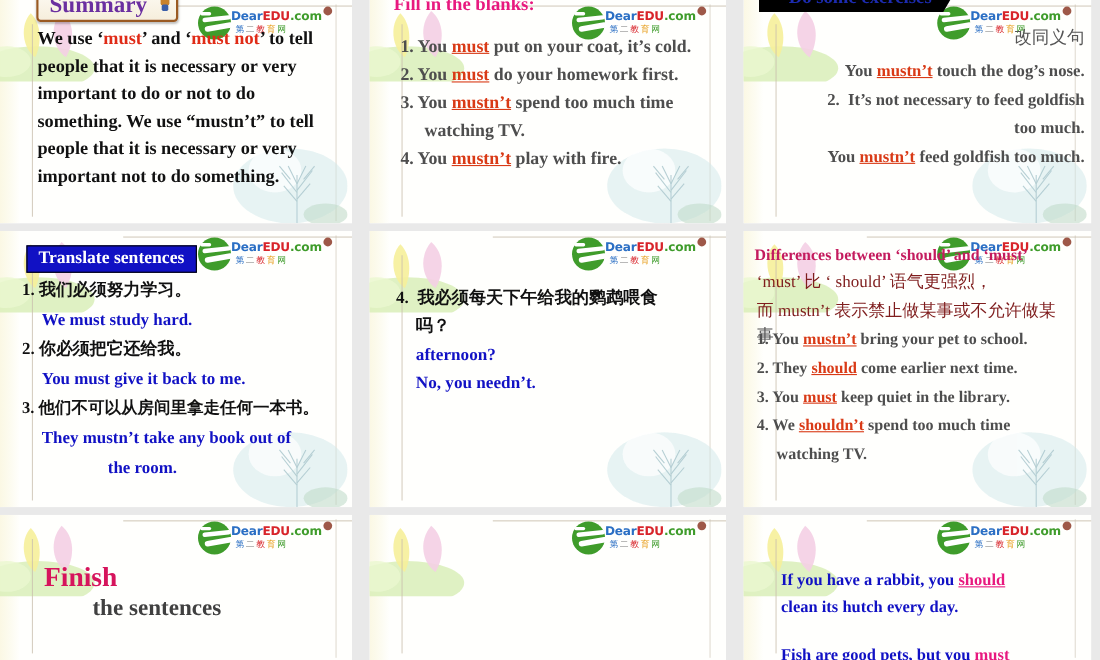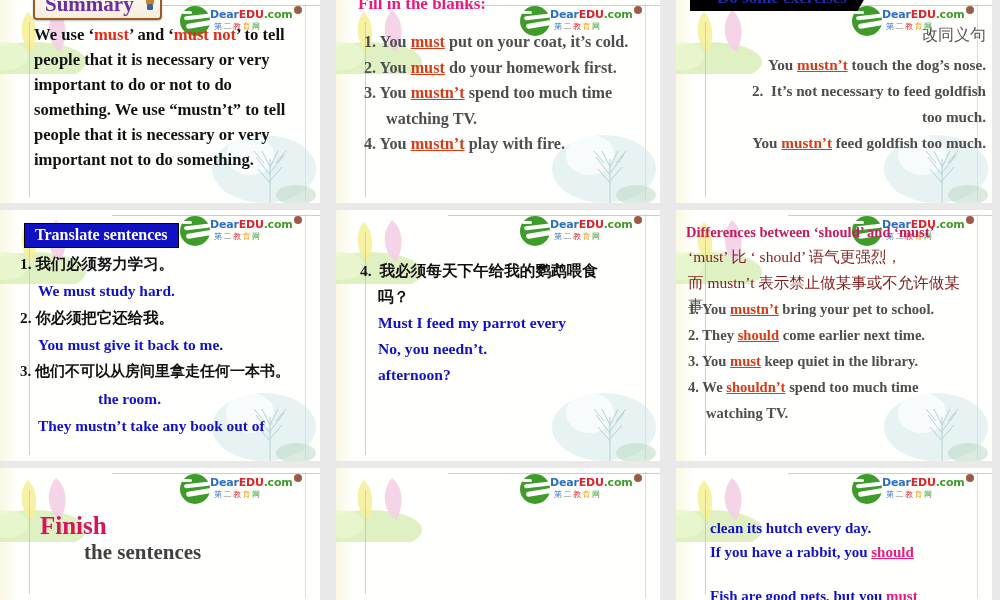--- a/index.html
+++ b/index.html
@@ -357,22 +357,22 @@
       </div>
 
       <div class="h-blue-box">Translate sentences</div>
 
       <div class="body c4body content">
         <div class="ln cn"><span>1.</span> <span>我们必须努力学习。</span></div>
         <div class="ln blue" style="margin-left:18px">We must study hard.</div>
         <div class="ln cn"><span>2.</span> <span>你必须把它还给我。</span></div>
         <div class="ln blue" style="margin-left:18px">You must give it back to me.</div>
         <div class="ln cn" style="font-size:15px"><span>3.</span> <span>他们不可以从房间里拿走任何一本书。</span></div>
+        <div class="ln blue" style="margin-left:18px">They mustn’t take any book out of</div>
         <div class="ln blue" style="margin-left:78px">the room.</div>
-        <div class="ln blue" style="margin-left:18px">They mustn’t take any book out of</div>
       </div>
 
       <svg class="tree" viewBox="0 0 118 80">
         <ellipse cx="66" cy="46" rx="52" ry="34" fill="#cfe7ea" opacity=".55"></ellipse>
         <ellipse cx="52" cy="32" rx="24" ry="20" fill="#ffffff" opacity=".7"></ellipse>
         <g stroke="#a9c6cc" stroke-width="1" opacity=".9" fill="none">
           <path d="M72 80 L72 36"></path>
             <path d="M72 52 L58 34"></path>
             <path d="M72 50 L86 32"></path>
           <path d="M72 60 L60 46"></path>
@@ -408,23 +408,22 @@
           <div class="sw1"></div>
           <div class="sw2"></div>
           <div class="sw3"></div>
         <div class="txt"><span class="d">Dear</span><span class="e">EDU</span><span class="com">.com</span></div>
         <div class="cn"><span>第</span><span>二</span><span>教</span><span>育</span><span>网</span></div>
       </div>
 
       <div class="body c5body content">
         <div class="ln blk"><span>4.</span>&nbsp; <span>我必须每天下午给我的鹦鹉喂食</span></div>
         <div class="ln blk" style="margin-left:18px">吗？</div>
-        <div class="ln blue" style="margin-left:18px">Must I feed my parrot every</div>
+        <div class="ln blue" style="margin-left:18px">afternoon?</div>
         <div class="ln blue" style="margin-left:18px">No, you needn’t.</div>
-        <div class="ln blue" style="margin-left:18px">afternoon?</div>
       </div>
 
       <svg class="tree" viewBox="0 0 118 80">
         <ellipse cx="66" cy="46" rx="52" ry="34" fill="#cfe7ea" opacity=".55"></ellipse>
         <ellipse cx="52" cy="32" rx="24" ry="20" fill="#ffffff" opacity=".7"></ellipse>
         <g stroke="#a9c6cc" stroke-width="1" opacity=".9" fill="none">
           <path d="M72 80 L72 36"></path>
             <path d="M72 52 L58 34"></path>
             <path d="M72 50 L86 32"></path>
           <path d="M72 60 L60 46"></path>
@@ -577,20 +576,20 @@
       <div class="logo">
         <div class="disc"></div>
           <div class="sw1"></div>
           <div class="sw2"></div>
           <div class="sw3"></div>
         <div class="txt"><span class="d">Dear</span><span class="e">EDU</span><span class="com">.com</span></div>
         <div class="cn"><span>第</span><span>二</span><span>教</span><span>育</span><span>网</span></div>
       </div>
 
       <div class="body c9body content">
+        <div class="ln indent1"><span>If you have a rabbit, you </span><b class="pk">should</b></div>
         <div class="ln indent1">clean its hutch every day.</div>
-        <div class="ln indent1"><span>If you have a rabbit, you </span><b class="pk">should</b></div>
         <div class="ln indent1" style="margin-top:20px"><span>Fish are good pets, but you </span><b class="pk">must</b></div>
       </div>
     </div>
   </div>
 
 </div>
 
 </body></html>

